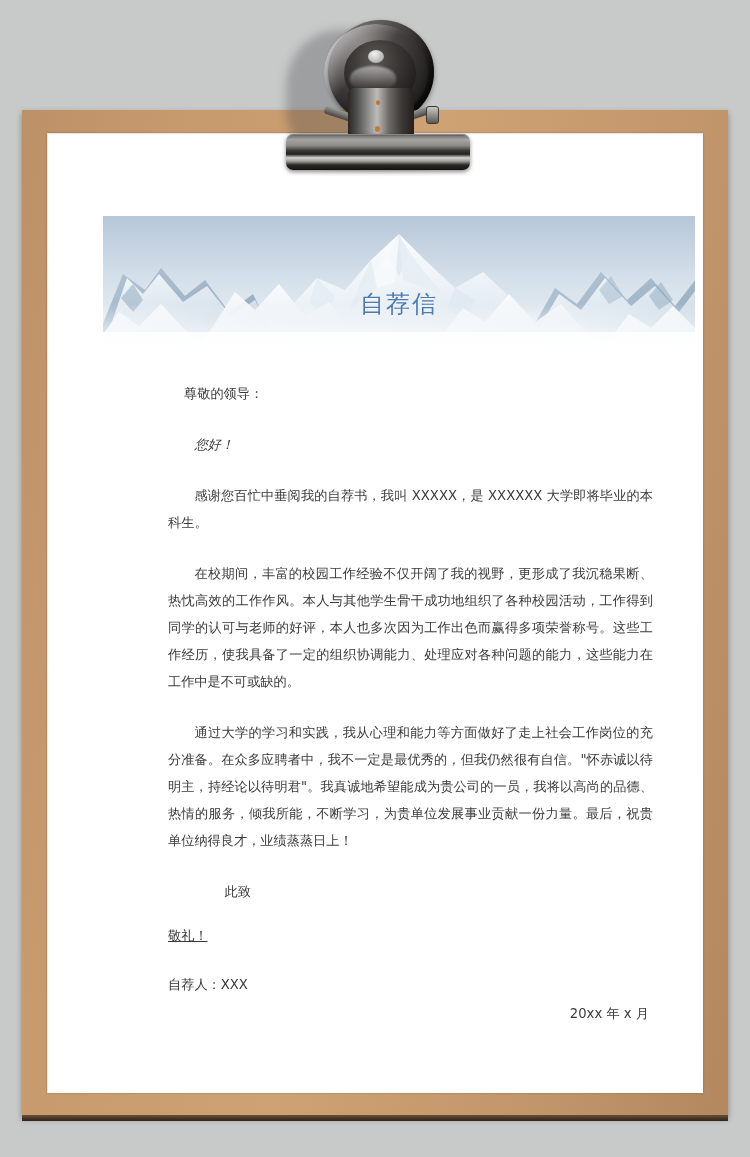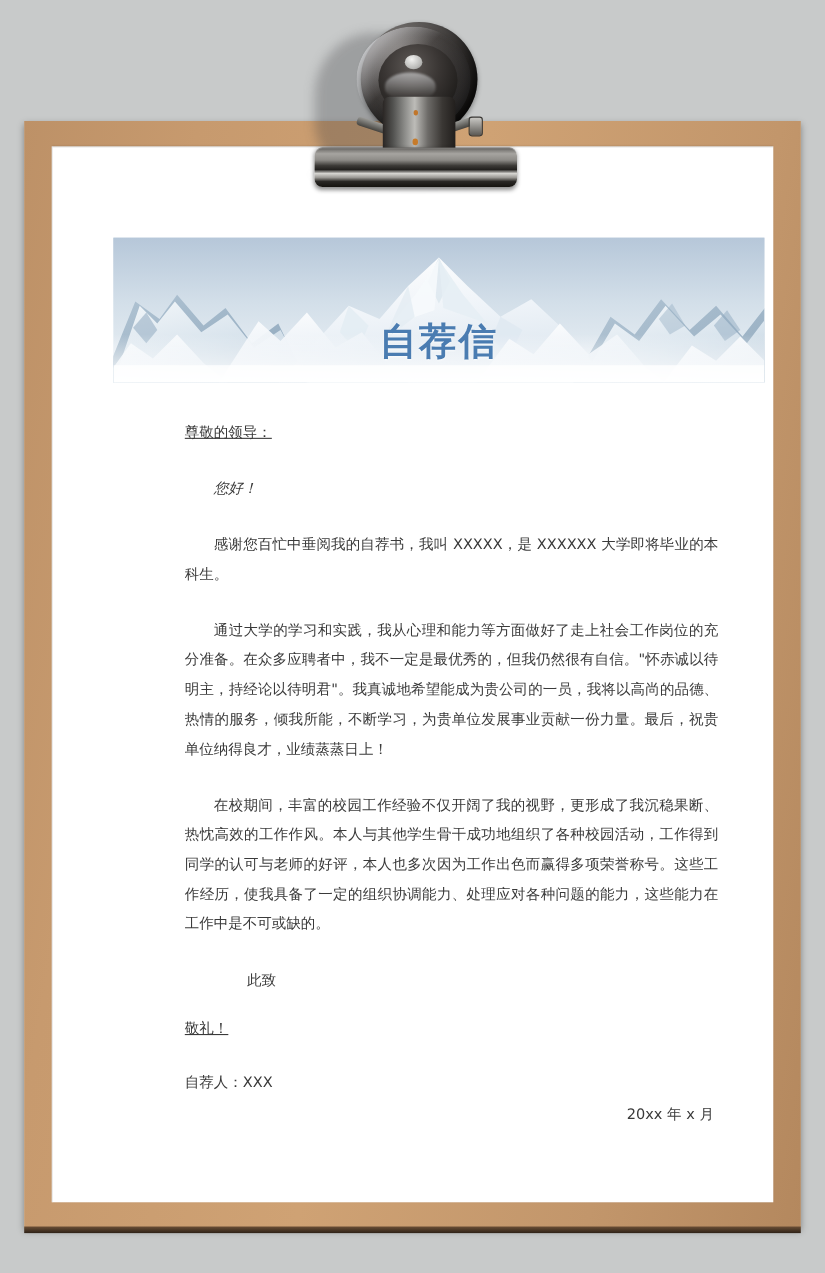--- a/index.html
+++ b/index.html
@@ -98,33 +98,33 @@
   }
 
   
   #banner{
     position:absolute;left:56px;top:83px;width:592px;height:132px;overflow:hidden;
     background:linear-gradient(180deg,#b9c9da 0%,#ccd9e4 26%,#dde7ef 52%,#eef3f7 76%,#f7fafc 100%);
   }
   #banner svg{position:absolute;left:0;top:0;width:592px;height:132px;display:block;}
   #banner-title{
     position:absolute;left:0;top:72px;width:592px;text-align:center;
-    color:#4a7cb1;font-size:34px;font-weight:bold;letter-spacing:2px;
+    color:#4a7cb1;font-size:24px;font-weight:normal;letter-spacing:2px;
     font-family:"DejaVu Sans","Liberation Sans",sans-serif;
     text-shadow:0 1px 2px rgba(255,255,255,.75);
   }
 
   
   #letter{
     position:absolute;left:121px;top:247px;width:485px;
     color:#3a3a3a;font-size:13.2px;line-height:27px;
     font-family:"DejaVu Sans","Liberation Sans",sans-serif;
     text-align:justify;
   }
-  .salutation{margin:0 0 24px 0;text-decoration:underline;}
+  .salutation{margin:0 0 24px 16px;}
   .greeting{margin:0 0 24px 0;text-indent:2em;font-style:italic;}
   .para{margin:0 0 24px 0;text-indent:2em;}
   .closing-1{margin:17px;text-indent:3em;}
   .closing-2{margin:0 0 22px 0;text-indent:0;text-decoration:underline;}
   .sign{margin:0;text-align:left;padding-right:4px;}
   .sign-date{margin:2px 0 0 0;text-align:right;padding-right:4px;}
 </style>
 </head>
 <body>
 
@@ -190,22 +190,22 @@
         <rect x="0" y="88" width="592" height="44" fill="url(#haze)"></rect>
         <rect x="0" y="116" width="592" height="16" fill="#ffffff" opacity="0.8"></rect>
       </svg>
       <div id="banner-title">自荐信</div>
     </div>
 
     <div id="letter">
       <p class="salutation">尊敬的领导：</p>
       <p class="greeting">您好！</p>
       <p class="para">感谢您百忙中垂阅我的自荐书，我叫 XXXXX，是 XXXXXX 大学即将毕业的本科生。</p>
+      <p class="para">在校期间，丰富的校园工作经验不仅开阔了我的视野，更形成了我沉稳果断、热忱高效的工作作风。本人与其他学生骨干成功地组织了各种校园活动，工作得到同学的认可与老师的好评，本人也多次因为工作出色而赢得多项荣誉称号。这些工作经历，使我具备了一定的组织协调能力、处理应对各种问题的能力，这些能力在工作中是不可或缺的。</p>
       <p class="para">通过大学的学习和实践，我从心理和能力等方面做好了走上社会工作岗位的充分准备。在众多应聘者中，我不一定是最优秀的，但我仍然很有自信。"怀赤诚以待明主，持经论以待明君"。我真诚地希望能成为贵公司的一员，我将以高尚的品德、热情的服务，倾我所能，不断学习，为贵单位发展事业贡献一份力量。最后，祝贵单位纳得良才，业绩蒸蒸日上！</p>
-      <p class="para">在校期间，丰富的校园工作经验不仅开阔了我的视野，更形成了我沉稳果断、热忱高效的工作作风。本人与其他学生骨干成功地组织了各种校园活动，工作得到同学的认可与老师的好评，本人也多次因为工作出色而赢得多项荣誉称号。这些工作经历，使我具备了一定的组织协调能力、处理应对各种问题的能力，这些能力在工作中是不可或缺的。</p>
       <p class="closing-1">此致</p>
       <p class="closing-2">敬礼！</p>
       <p class="sign">自荐人：XXX</p>
       <p class="sign-date">20xx 年 x 月</p>
     </div>
 
   </div>
 </div>
 
 <div id="clip">

